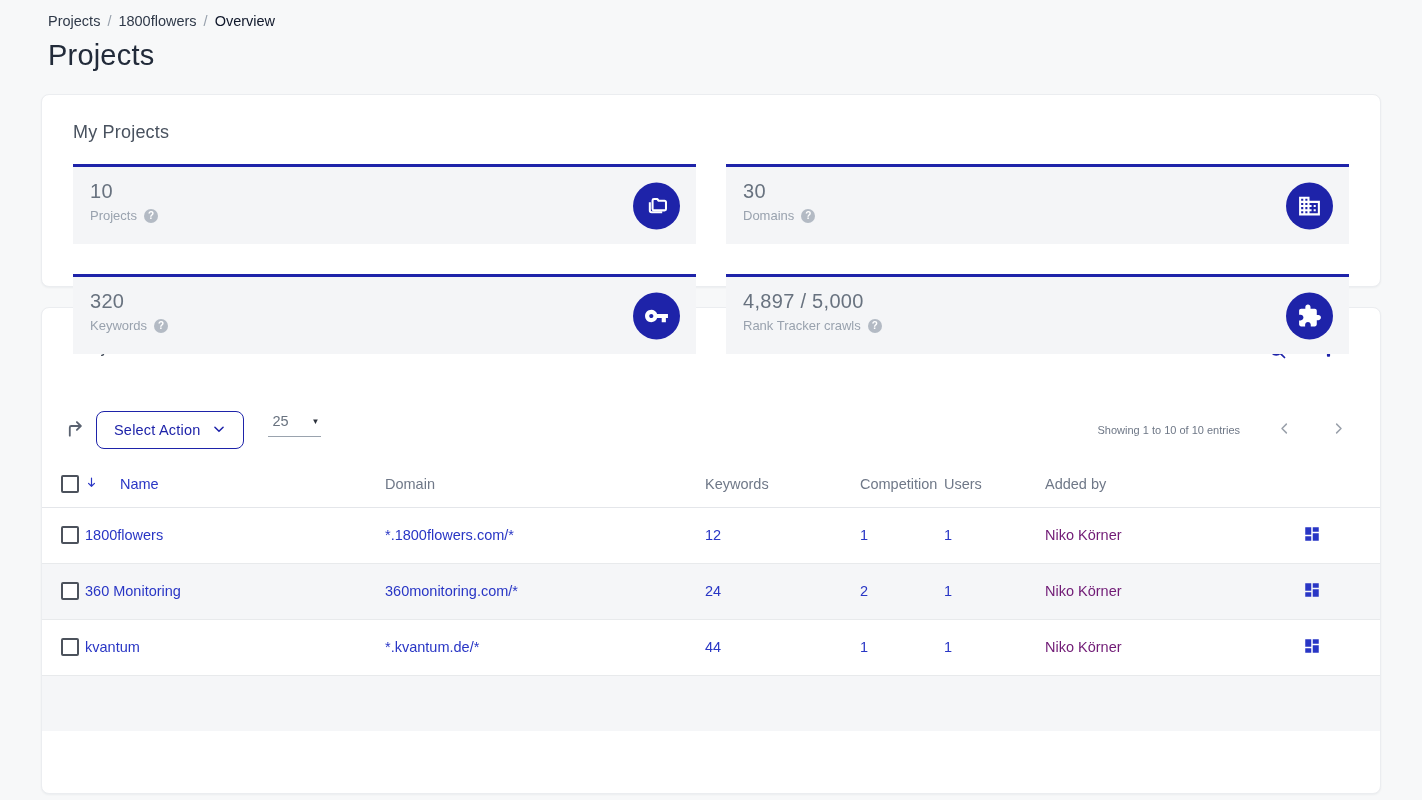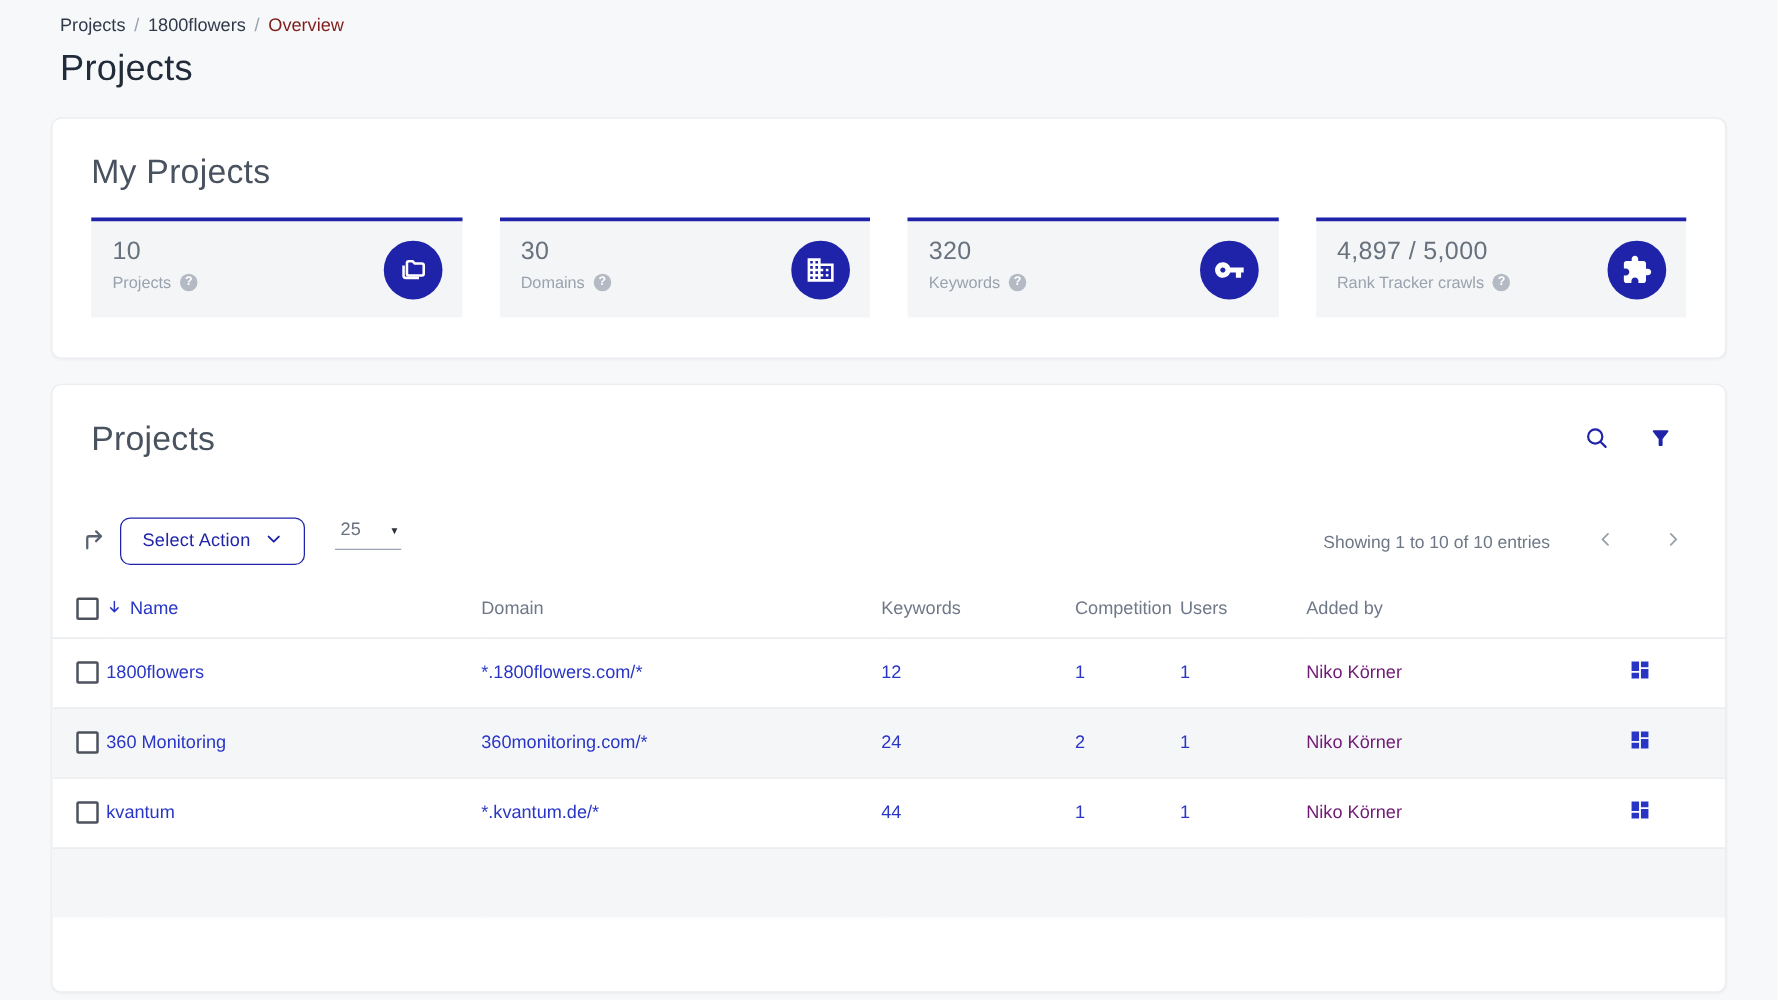--- a/index.html
+++ b/index.html
@@ -8,41 +8,41 @@
     background:#f7f8f9;
     font-family:"Liberation Sans", sans-serif;
     color:#232c3c;
   }
   .page { padding:13px 41px 0 41px; }
 
   
   .breadcrumb { margin-left:7px; font-size:14.5px; display:flex; gap:7px; align-items:center; }
   .breadcrumb .crumb { color:#2f3949; text-decoration:none; }
   .breadcrumb .sep { color:#97a0ac; }
-  .breadcrumb .crumb.current { color:#7f1d1d; }
+  .breadcrumb .crumb.current { color:#0f172a; }
   .title-row { display:flex; justify-content:space-between; align-items:flex-start; margin-top:10px; }
   .page-title { margin-left:7px; font-size:29px; font-weight:500; color:#222b3a; letter-spacing:.2px; }
   .btn-primary {
     display:flex; align-items:center; gap:10px;
     background:#1e23a9; color:#fff; border:none; border-radius:6px;
     font-family:inherit; font-size:14.5px; font-weight:500;
     padding:10px 20px; height:38px; margin-top:3px; margin-right:1px; cursor:pointer;
   }
   .btn-primary svg { display:block; }
 
   
   .card {
     background:#fff; border:1px solid #ebedf0; border-radius:8px;
     box-shadow:0 1px 2px rgba(20,30,60,.05);
   }
-  .card-h2 { font-size:27px; font-weight:500; color:#49525f; letter-spacing:.2px; }
+  .card-h2 { font-size:18px; font-weight:500; color:#49525f; letter-spacing:.2px; }
 
   
   .card-stats { margin-top:22px; padding:27px 31px 35px 31px; height:193px; }
-  .stats-grid { display:grid; grid-template-columns:repeat(4,1fr); gap:30px; margin-top:21px; }
+  .stats-grid { display:grid; grid-template-columns:repeat(2,1fr); gap:30px; margin-top:21px; }
   .stat-tile {
     position:relative; border-top:3px solid #1e23a9; background:#f4f5f7;
     height:80px; padding:13px 16px 0 17px;
   }
   .stat-value { font-size:20px; color:#68727f; letter-spacing:.3px; }
   .stat-label-row { display:flex; align-items:center; gap:7px; margin-top:5px; }
   .stat-label { font-size:13px; color:#99a2ae; }
   .help-dot {
     width:14px; height:14px; border-radius:50%; background:#b3bac4; color:#fff;
     font-size:10px; font-weight:bold; display:flex; align-items:center; justify-content:center;
@@ -67,36 +67,36 @@
     font-family:inherit; font-size:14.5px; font-weight:500; letter-spacing:.2px;
     padding:0 17px; height:38px; cursor:pointer;
   }
   .page-size {
     margin-left:24px; width:53px; display:flex; align-items:center; justify-content:space-between;
     border-bottom:1px solid #9aa3ae; padding:0 2px 7px 4px; align-self:flex-start; margin-top:2px;
     color:#68727f; font-size:14.5px; cursor:pointer;
   }
   .page-size .caret { font-size:8px; color:#2c323c; }
   .toolbar-spacer { flex:1; }
-  .showing { font-size:14px; color:#6e7786; }
+  .showing { font-size:11px; color:#6e7786; }
   .pager { background:none; border:none; cursor:pointer; padding:0; }
   .pager.prev { margin-left:37px; }
   .pager.next { margin-left:39px; margin-right:3px; }
 
   
   table { width:100%; border-collapse:collapse; margin-top:13px; font-size:14.5px; table-layout:fixed; }
   col.c-check { width:43px; } col.c-name { width:300px; } col.c-domain { width:320px; }
   col.c-kw { width:155px; } col.c-comp { width:84px; } col.c-users { width:101px; }
   col.c-added { width:199px; } col.c-act { width:auto; }
   thead th {
     text-align:left; font-weight:400; color:#6f7888;
     height:45px; border-bottom:1px solid #e4e6ea; vertical-align:middle;
   }
   th.h-check, td.d-check { padding-left:19px; }
-  .sort-head { display:flex; align-items:center; gap:6px; color:#2936c5; font-weight:500; cursor:pointer; }
+  .sort-head { display:flex; align-items:center; gap:22px; color:#2936c5; font-weight:500; cursor:pointer; }
   tbody td { height:56px; border-bottom:1px solid #e8eaec; vertical-align:middle; }
   tbody tr:nth-child(even) { background:#f5f6f8; }
   .checkbox {
     display:inline-block; width:18px; height:18px; border:2px solid #4c525c;
     border-radius:2px; background:#fff; vertical-align:middle; cursor:pointer;
   }
   a.link { color:#2936c5; text-decoration:none; cursor:pointer; }
   td.d-added { color:#701a75; }
   td.d-action { text-align:center; }
   td.d-action span { display:inline-block; cursor:pointer; }

